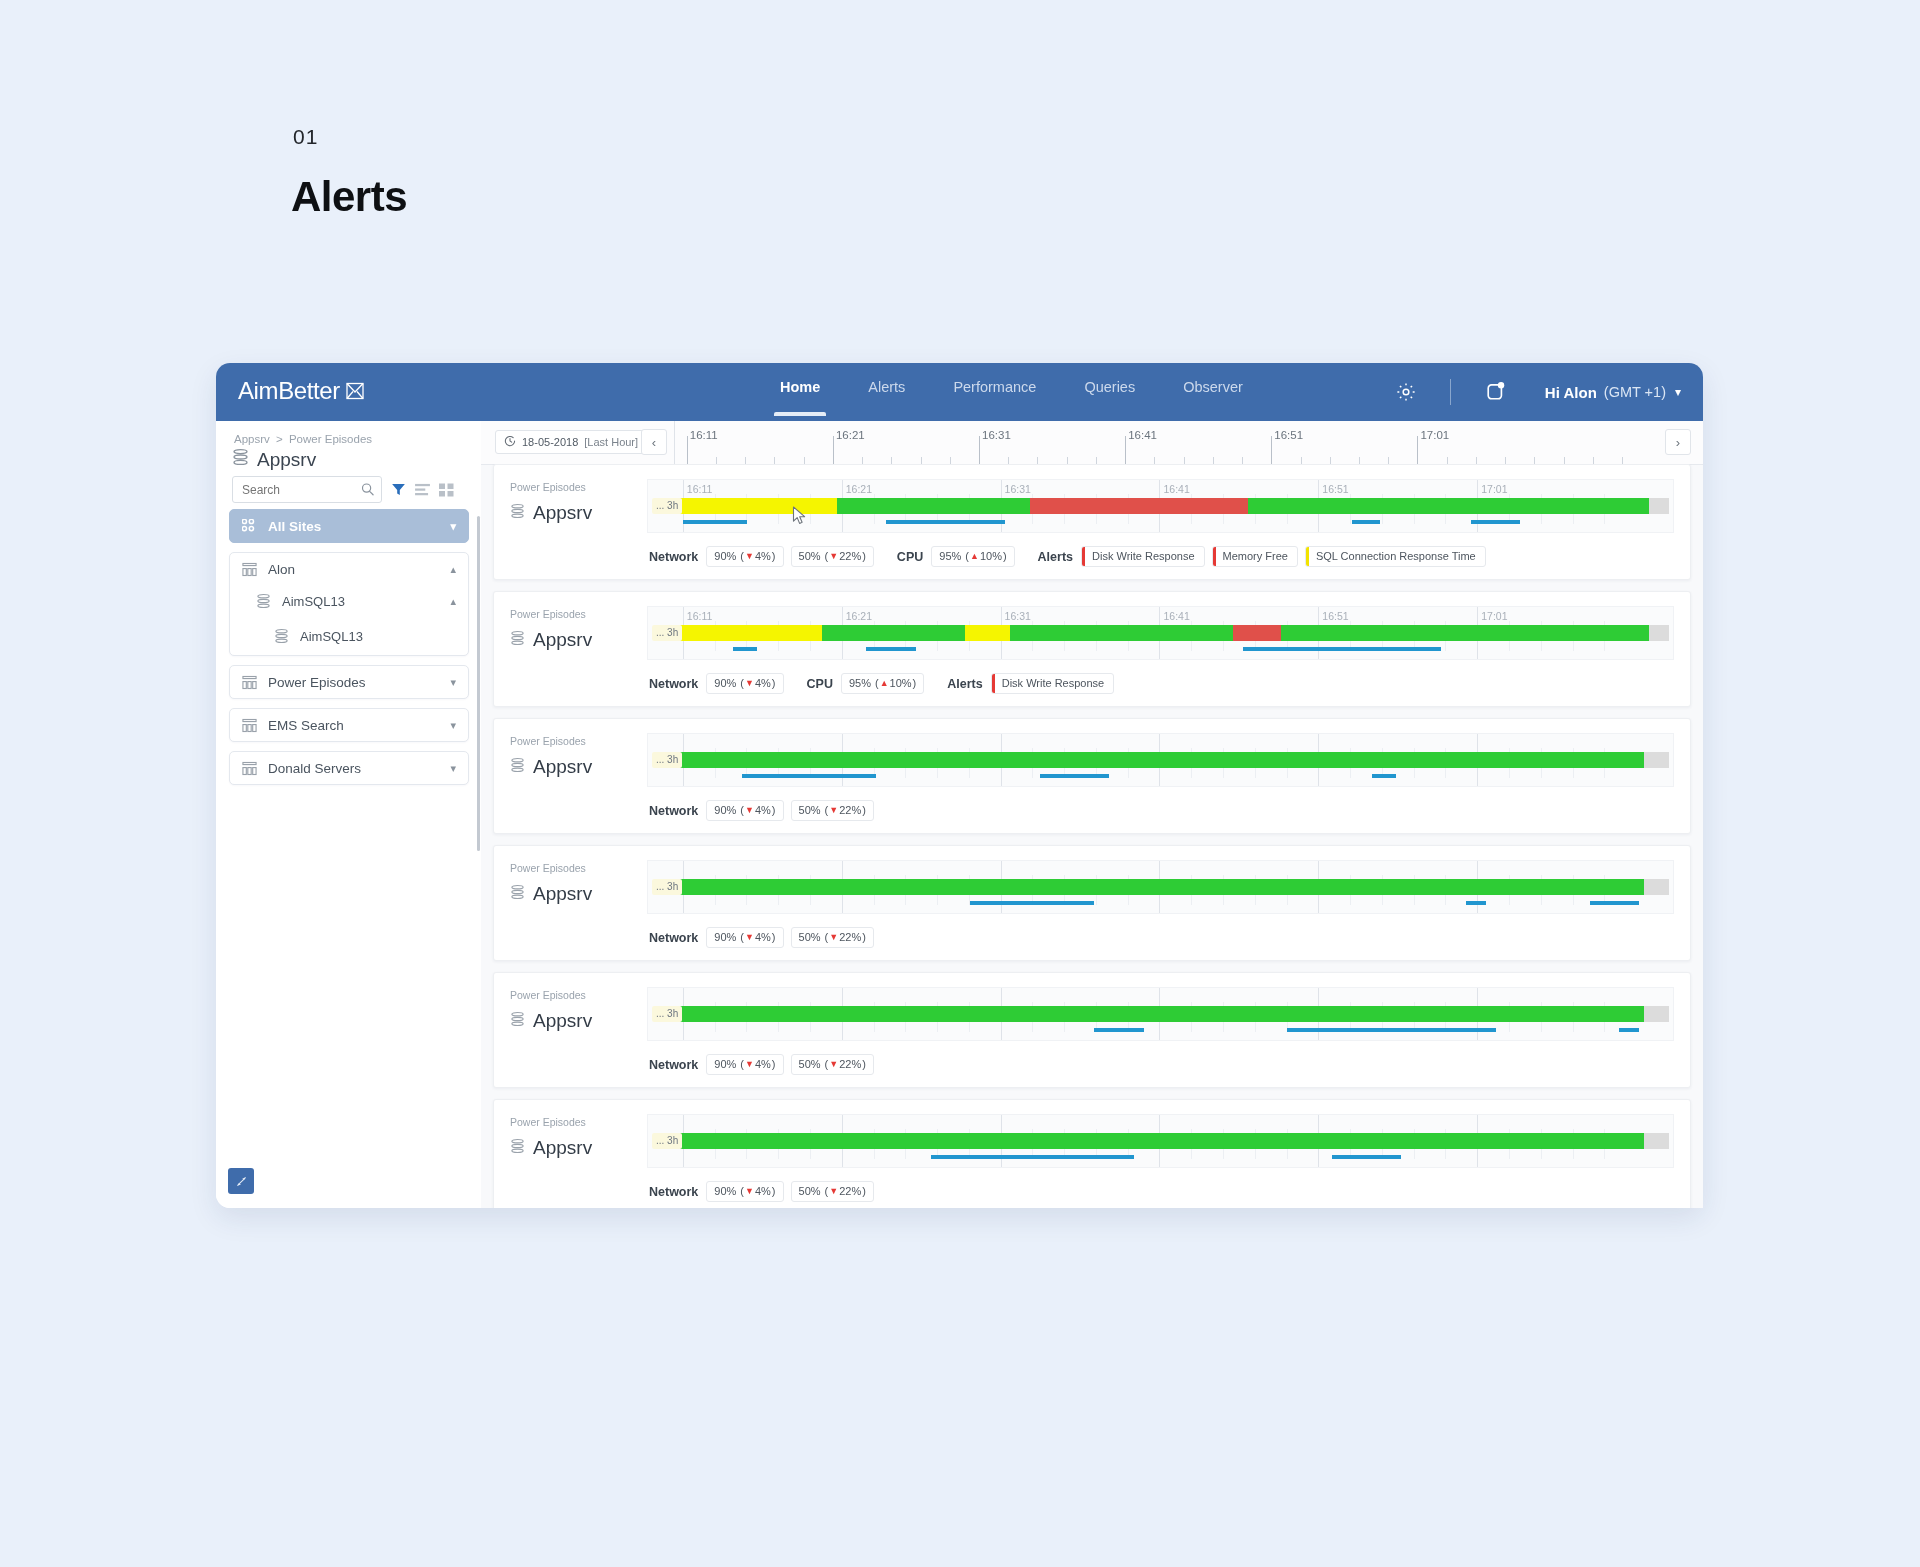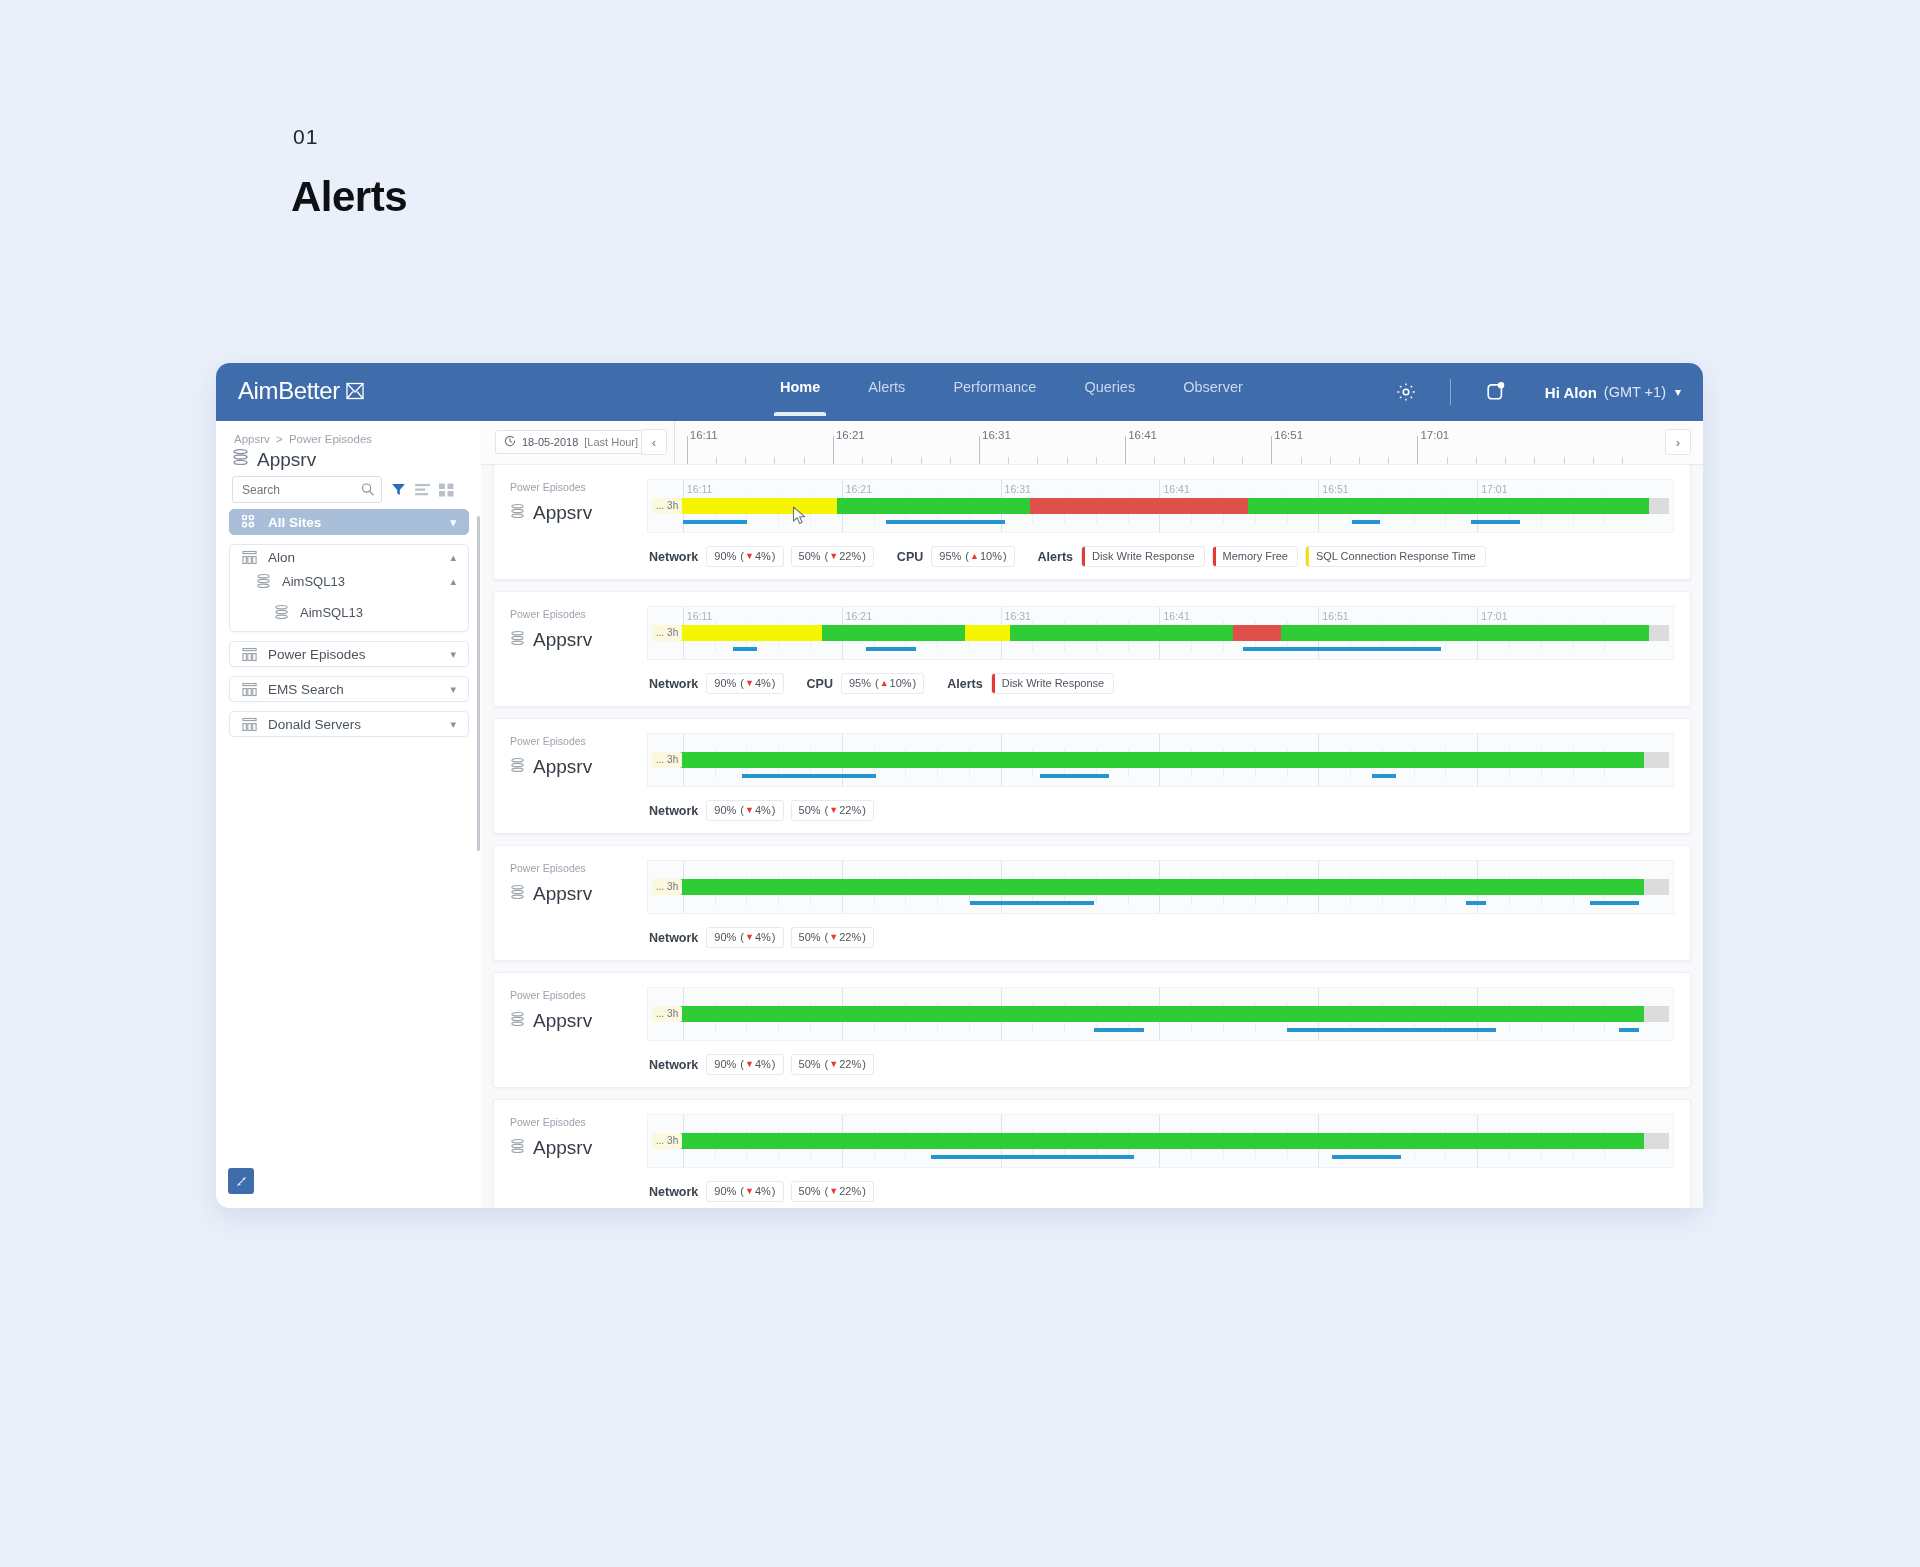--- a/index.html
+++ b/index.html
@@ -104,21 +104,21 @@
 
   .tree{position:absolute;left:13px;top:88px;width:240px;}
   .tree-card{
     border:1px solid #e4e8ee;border-radius:5px;background:#fff;margin-bottom:9px;
     box-shadow:0 1px 2px rgba(20,40,80,.03);
   }
   .tree-card.selected{
     background:#a9bed8;border-color:#a9bed8;color:#fff;box-shadow:none;
   }
   .tree-row{
-    display:flex;align-items:center;height:24px;padding:0 12px;cursor:pointer;font-size:13.5px;color:#4a545f;
+    display:flex;align-items:center;height:32px;padding:0 12px;cursor:pointer;font-size:13.5px;color:#4a545f;
   }
   .tree-card.selected .tree-row{color:#fff;font-weight:bold;}
   .tree-row .t-ico{width:19px;display:flex;align-items:center;justify-content:flex-start;}
   .tree-row .t-label{flex:1;margin-left:7px;}
   .tree-row .chev{color:#8a939d;font-size:11px;}
   .tree-card.selected .chev{color:#fff;}
   .tree-row.lvl2{padding-left:26px;font-size:13px;}
   .tree-row.lvl3{padding-left:44px;font-size:13px;height:38px;}
 
   .collapse-btn{

